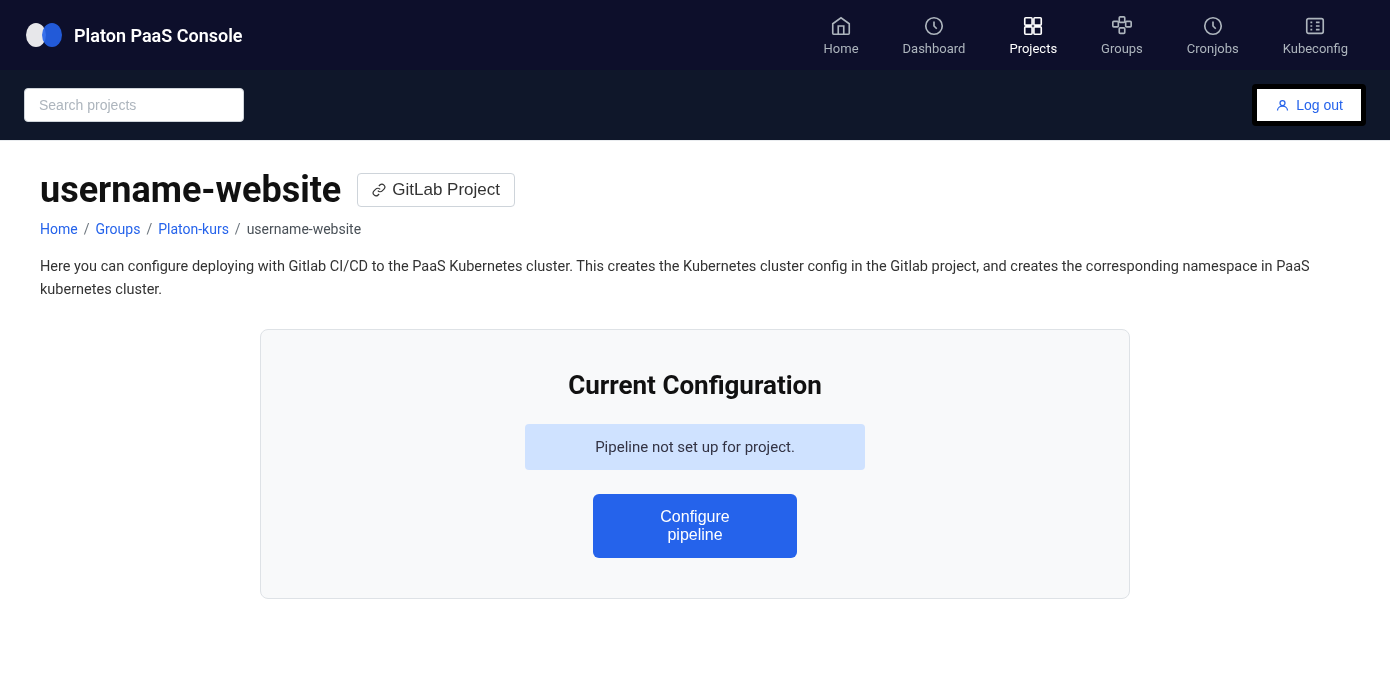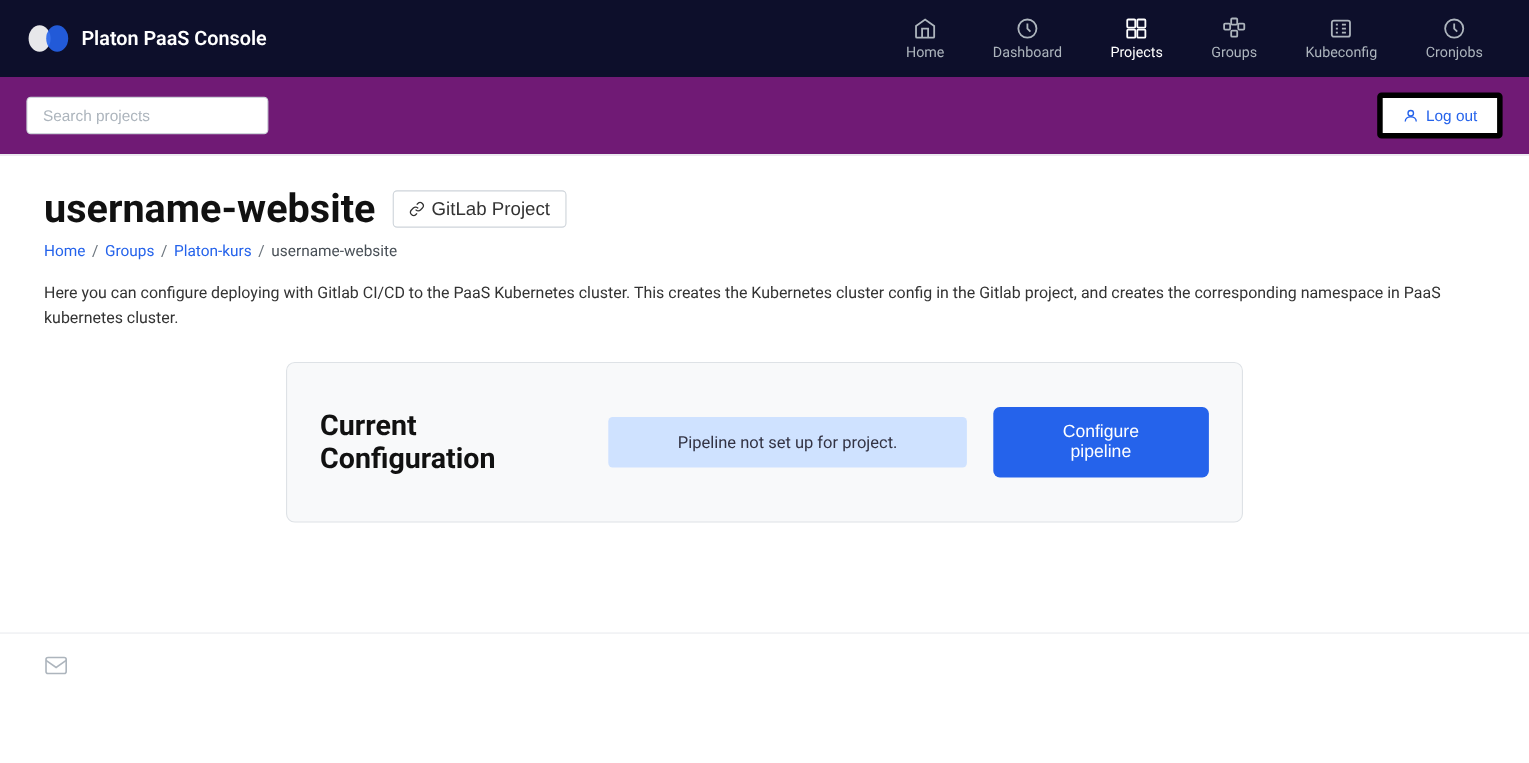--- a/index.html
+++ b/index.html
@@ -47,21 +47,21 @@
     .nav-link.active { color: #fff; }
     .nav-link svg { width: 22px; height: 22px; }
 
     
     .toolbar {
       display: flex;
       align-items: center;
       justify-content: space-between;
       padding: 14px 24px;
       border-bottom: 1px solid #e9ecef;
-      background: #701a75;
+      background: #0f172a;
     }
     .search-input {
       border: 1px solid #ced4da;
       border-radius: 4px;
       padding: 8px 14px;
       font-size: 14px;
       width: 220px;
       color: #6c757d;
       outline: none;
     }
@@ -135,21 +135,21 @@
 
     
     .config-card {
       border: 1px solid #dee2e6;
       border-radius: 8px;
       background: #f8f9fa;
       padding: 40px 30px;
       max-width: 870px;
       margin: 0 auto;
       display: flex;
-      flex-direction: row;
+      flex-direction: column;
       align-items: center;
       gap: 24px;
     }
     .card-title {
       font-size: 26px;
       font-weight: 700;
       color: #111;
     }
     .pipeline-status-box {
       background: #cfe2ff;
@@ -229,32 +229,32 @@
           <rect x="2" y="7" width="6" height="6" rx="1"></rect>
           <rect x="9" y="2" width="6" height="6" rx="1"></rect>
           <rect x="16" y="7" width="6" height="6" rx="1"></rect>
           <rect x="9" y="14" width="6" height="6" rx="1"></rect>
         </svg>
       <span>Groups</span>
     </a>
 
     <a class="nav-link" href="#">
       <svg width="22" height="22" viewBox="0 0 24 24" fill="none" stroke="currentColor" stroke-width="1.8">
+          <circle cx="12" cy="12" r="9"></circle>
+          <path d="M12 7v5l3 3"></path>
+        </svg>
+      <span>Cronjobs</span>
+    </a>
+
+    <a class="nav-link" href="#">
+      <svg width="22" height="22" viewBox="0 0 24 24" fill="none" stroke="currentColor" stroke-width="1.8">
           <rect x="3" y="4" width="18" height="16" rx="2"></rect>
           <path d="M7 8h2M7 12h2M7 16h2M13 8h4M13 12h4M13 16h4"></path>
         </svg>
       <span>Kubeconfig</span>
-    </a>
-
-    <a class="nav-link" href="#">
-      <svg width="22" height="22" viewBox="0 0 24 24" fill="none" stroke="currentColor" stroke-width="1.8">
-          <circle cx="12" cy="12" r="9"></circle>
-          <path d="M12 7v5l3 3"></path>
-        </svg>
-      <span>Cronjobs</span>
     </a>
   </div>
 </nav>
 
 <div class="toolbar">
   <input class="search-input" type="text" placeholder="Search projects" style="">
   <button class="logout-btn">
     <svg width="15" height="15" viewBox="0 0 24 24" fill="none" stroke="currentColor" stroke-width="2">
         <circle cx="12" cy="8" r="4"></circle>
         <path d="M4 20c0-4 3.6-7 8-7s8 3 8 7"></path>

